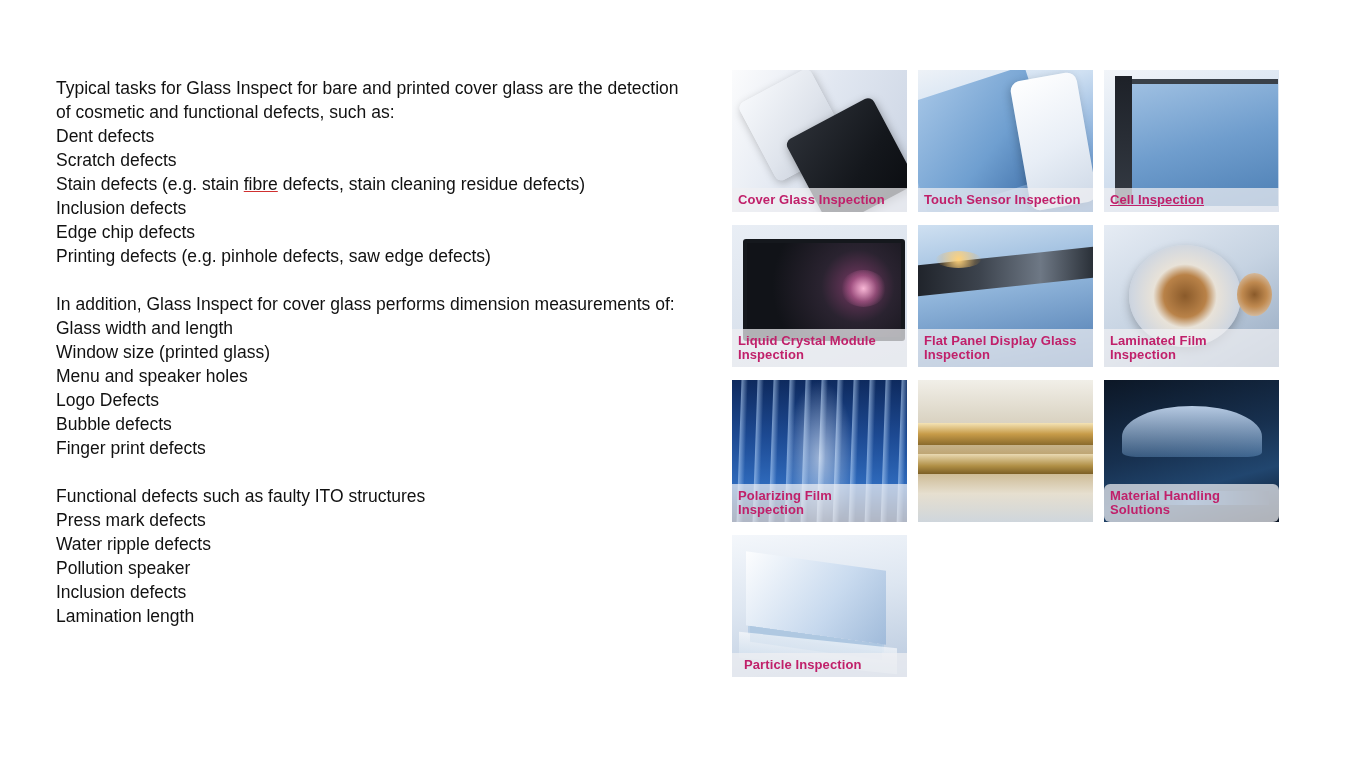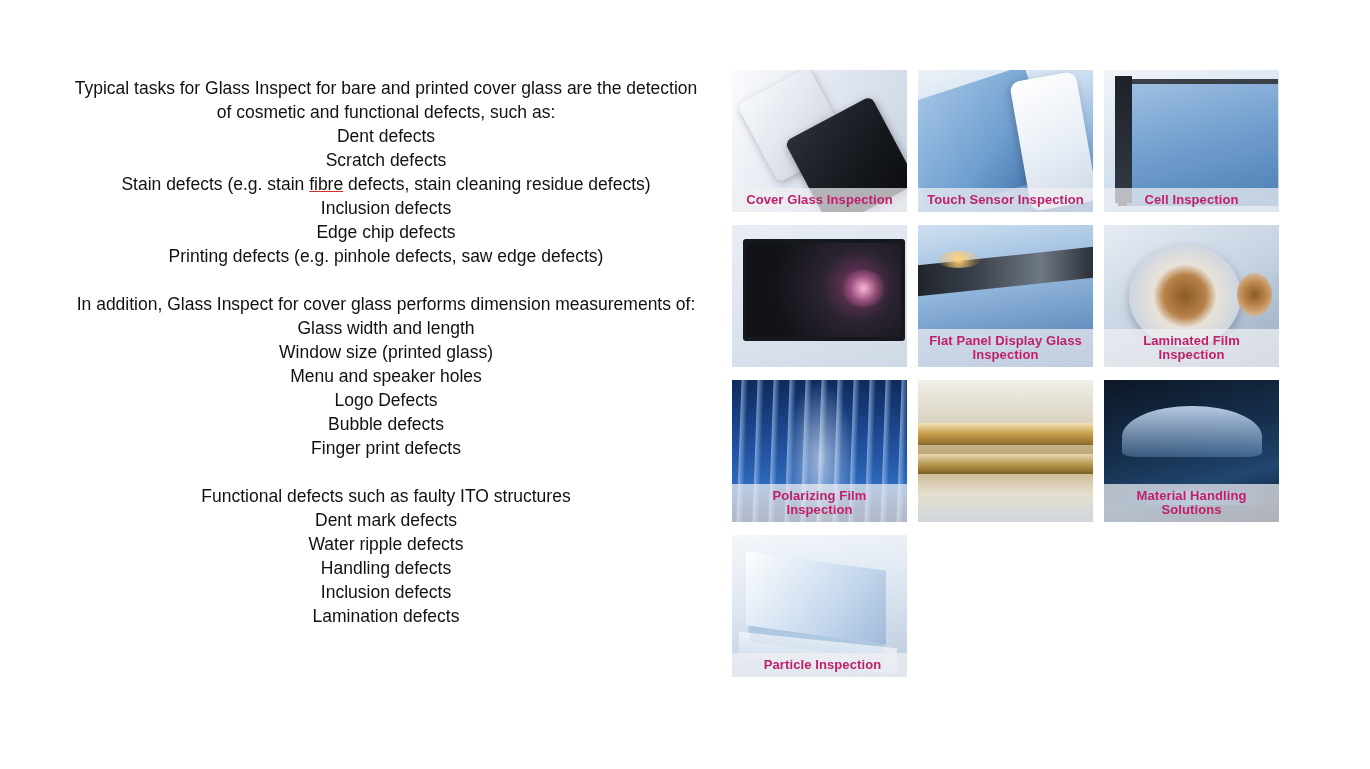--- a/index.html
+++ b/index.html
@@ -13,21 +13,20 @@
     font-family: "Liberation Sans", sans-serif;
     color: #000000;
     overflow: hidden;
     position: relative;
   }
 
   .slide {
     position: relative;
     width: 1218px;
     height: 769px;
-    text-align: center;
   }
 
   
   .text-col {
     position: absolute;
     left: 56px;
     top: 76px;
     width: 660px;
   }
   .para {
@@ -310,62 +309,63 @@
   }
 </style>
 </head>
 <body>
 
 <div class="slide">
 
   <div class="text-col" id="text-column">
       <p class="para"><span class="line">Typical tasks for Glass Inspect for bare and printed cover glass are the detection</span><span class="line">of cosmetic and functional defects, such as:</span><span class="line">Dent defects</span><span class="line">Scratch defects</span><span class="line">Stain defects (e.g. stain <span class="underline-red">fibre</span> defects, stain cleaning residue defects)</span><span class="line">Inclusion defects</span><span class="line">Edge chip defects</span><span class="line">Printing defects (e.g. pinhole defects, saw edge defects)</span></p>
       <p class="para spacer-before"><span class="line">In addition, Glass Inspect for cover glass performs dimension measurements of:</span><span class="line">Glass width and length</span><span class="line">Window size (printed glass)</span><span class="line">Menu and speaker holes</span><span class="line">Logo Defects</span><span class="line">Bubble defects</span><span class="line">Finger print defects</span></p>
-      <p class="para spacer-before"><span class="line">Functional defects such as faulty ITO structures</span><span class="line">Dent mark defects</span><span class="line">Water ripple defects</span><span class="line">Handling defects</span><span class="line">Inclusion defects</span><span class="line">Lamination defects</span></p>
+      <p class="para spacer-before"><span class="line">Functional defects such as faulty ITO structures</span><span class="line">Press mark defects</span><span class="line">Water ripple defects</span><span class="line">Pollution speaker</span><span class="line">Inclusion defects</span><span class="line">Lamination length</span></p>
     </div>
 
   <div class="grid" id="image-gallery">
       <div class="grid-row">
         <div class="card">
           <div class="art art-cover"></div>
           <div class="caption" style="color: rgb(192, 32, 106);">Cover Glass Inspection</div>
         </div>
         <div class="card">
           <div class="art art-touch"></div>
           <div class="caption" style="color: rgb(192, 32, 106);">Touch Sensor Inspection</div>
         </div>
         <div class="card">
           <div class="art art-cell"></div>
-          <div class="caption" style="color: rgb(192, 32, 106);">Cell Inspection</div>
+          <div class="caption" style="color: rgb(192, 32, 106); text-decoration: underline;">Cell Inspection</div>
         </div>
       </div>
       <div class="grid-row">
         <div class="card">
           <div class="art art-lcm"></div>
+          <div class="caption" style="color: rgb(192, 32, 106);">Liquid Crystal Module Inspection</div>
         </div>
         <div class="card">
           <div class="art art-fpd"></div>
           <div class="caption" style="color: rgb(192, 32, 106);">Flat Panel Display Glass Inspection</div>
         </div>
         <div class="card">
           <div class="art art-lam"></div>
           <div class="caption" style="color: rgb(192, 32, 106);">Laminated Film Inspection</div>
         </div>
       </div>
       <div class="grid-row">
         <div class="card">
           <div class="art art-pol"></div>
           <div class="caption" style="color: rgb(192, 32, 106);">Polarizing Film Inspection</div>
         </div>
         <div class="card">
           <div class="art art-ito"></div>
         </div>
         <div class="card">
           <div class="art art-mat"></div>
-          <div class="caption" style="color: rgb(192, 32, 106);">Material Handling Solutions</div>
+          <div class="caption" style="color: rgb(192, 32, 106); border-radius: 6px;">Material Handling Solutions</div>
         </div>
       </div>
       <div class="grid-row">
         <div class="card">
           <div class="art art-par"></div>
           <div class="caption" style="color: rgb(192, 32, 106); padding-left: 12px;">Particle Inspection</div>
         </div>
       </div>
     </div>
 

